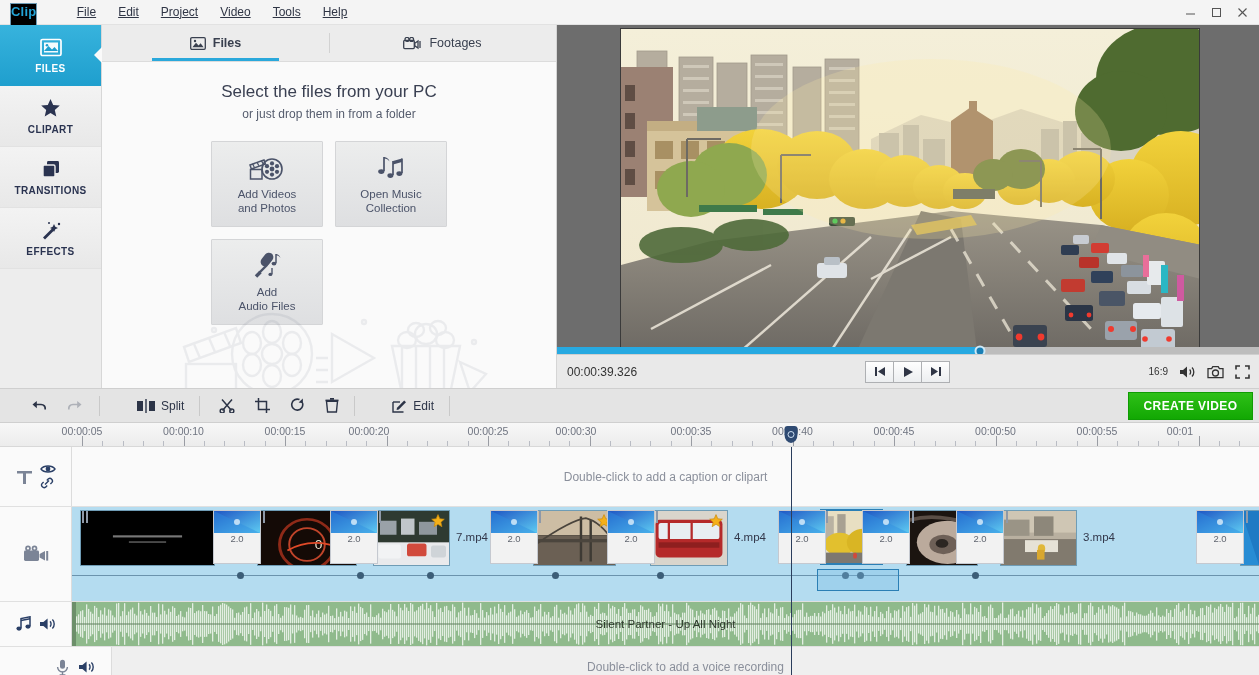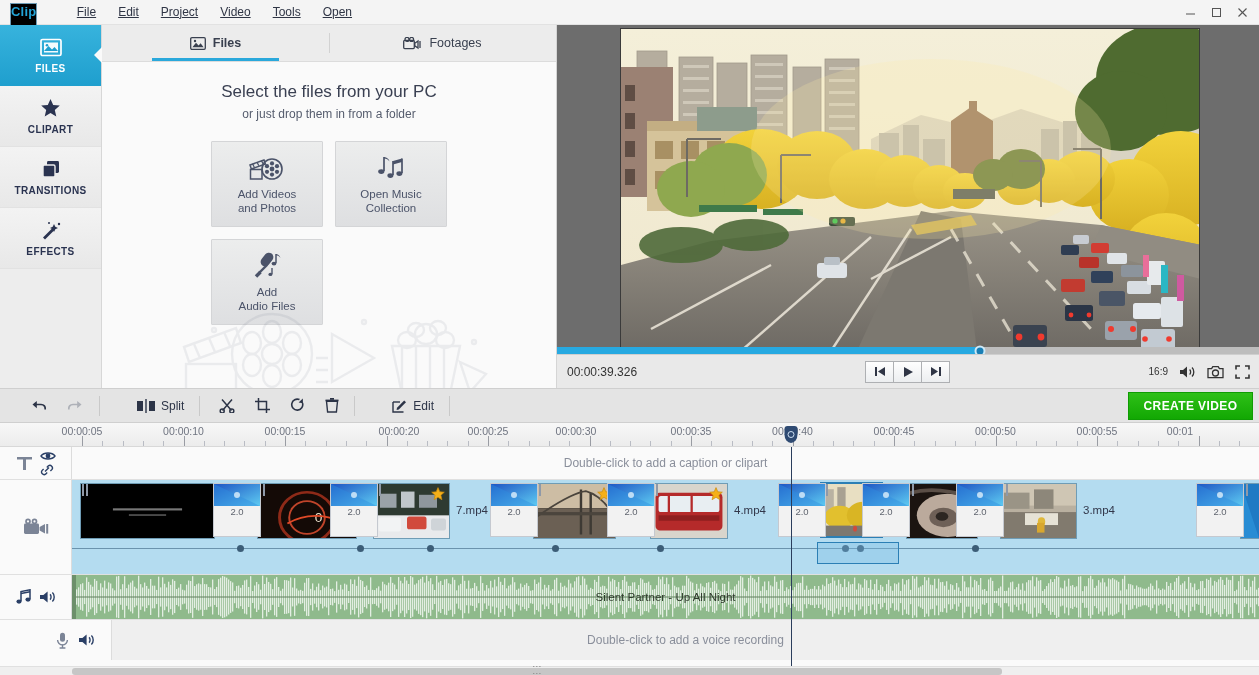--- a/index.html
+++ b/index.html
@@ -134,21 +134,21 @@
 
   .tracks { flex:1; display:flex; flex-direction:column; position:relative; overflow:hidden; }
   .track { display:flex; position:relative; }
   .thead {
     width:72px; flex:0 0 72px; background:#fafafa; border-right:1px solid #dcdcdc;
     display:flex; align-items:center; justify-content:space-around; color:#3b4560;
   }
   .thead.split { flex-direction:row; padding:0 12px; }
   .tbody { flex:1; position:relative; }
 
-  .track-text { height:33px; border-bottom:1px solid #e0e0e0; }
+  .track-text { height:60px; border-bottom:1px solid #e0e0e0; }
   .track-text .tbody { background:#fafafa; display:flex; align-items:center; justify-content:center;
                        color:#8a8f9b; font-size:12px; }
   .track-video { height:95px; border-bottom:1px solid #e0e0e0; }
   .track-video .tbody { background:#b4dcf0; }
   .track-music { height:45px; border-bottom:1px solid #e0e0e0; }
   .track-music .tbody { background:#efefef; }
   .track-voice { height:40px;padding-left:40px; }
   .track-voice .tbody { background:#efefef; display:flex; align-items:center; justify-content:center;
                         color:#8a8f9b; font-size:12px; }
   .clip {
@@ -195,21 +195,21 @@
   <div class="titlebar">
     <div class="brand">
       <span class="clip">Clip</span><span class="ify">ify</span>
     </div>
     <div class="menu">
       <div class="menu-item"><span>File</span></div>
       <div class="menu-item"><span>Edit</span></div>
       <div class="menu-item"><span>Project</span></div>
       <div class="menu-item"><span>Video</span></div>
       <div class="menu-item"><span>Tools</span></div>
-      <div class="menu-item"><span>Open</span></div>
+      <div class="menu-item"><span>Help</span></div>
     </div>
     <div class="wincontrols">
       <div class="wc">
         <svg width="11" height="11" viewBox="0 0 11 11">
             <line x1="1" y1="7" x2="10" y2="7" stroke="#555" stroke-width="1"></line>
           </svg>
       </div>
       <div class="wc">
         <svg width="11" height="11" viewBox="0 0 11 11">
             <rect x="1.5" y="1.5" width="8" height="8" fill="none" stroke="#555" stroke-width="1"></rect>
@@ -712,21 +712,21 @@
     </div>
     <div class="tsep"></div>
     <div class="create-btn">CREATE VIDEO</div>
   </div>
 
   <div class="timeline">
     <div class="ruler" id="ruler">
         <div class="rlabel" style="left: 82px;">00:00:05</div>
         <div class="rlabel" style="left: 183.5px;">00:00:10</div>
         <div class="rlabel" style="left: 285px;">00:00:15</div>
-        <div class="rlabel" style="left: 399px;">00:00:20</div>
+        <div class="rlabel" style="left: 369px;">00:00:20</div>
         <div class="rlabel" style="left: 488px;">00:00:25</div>
         <div class="rlabel" style="left: 576px; text-align: right;">00:00:30</div>
         <div class="rlabel" style="left: 691px;">00:00:35</div>
         <div class="rlabel" style="left: 792.5px;">00:00:40</div>
         <div class="rlabel" style="left: 894px;">00:00:45</div>
         <div class="rlabel" style="left: 995.5px; text-align: right;">00:00:50</div>
         <div class="rlabel" style="left: 1097px;">00:00:55</div>
         <div class="rlabel" style="left: 1164px; margin-left: 16px;">00:01</div>
         <div class="tick major" style="left: 82px;"></div>
         <div class="tick minor" style="left: 102.3px;"></div>

